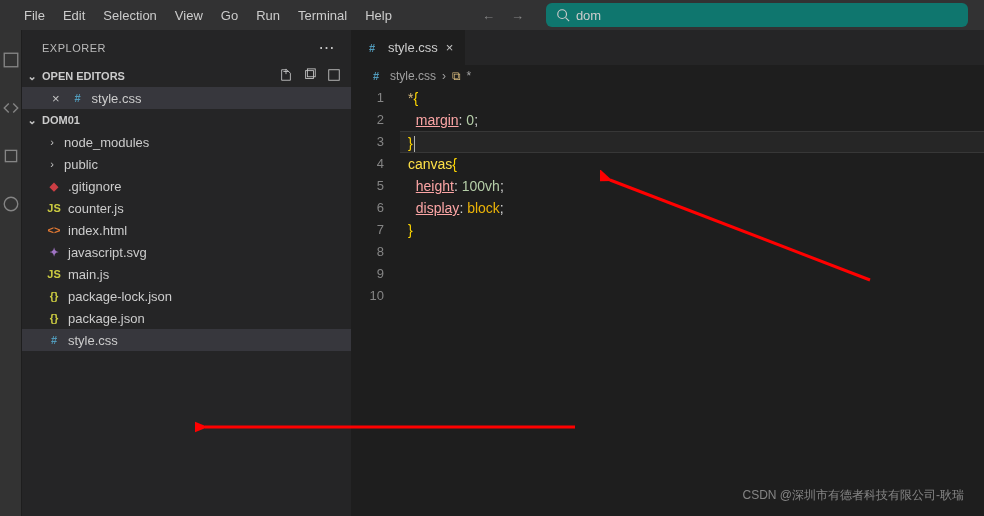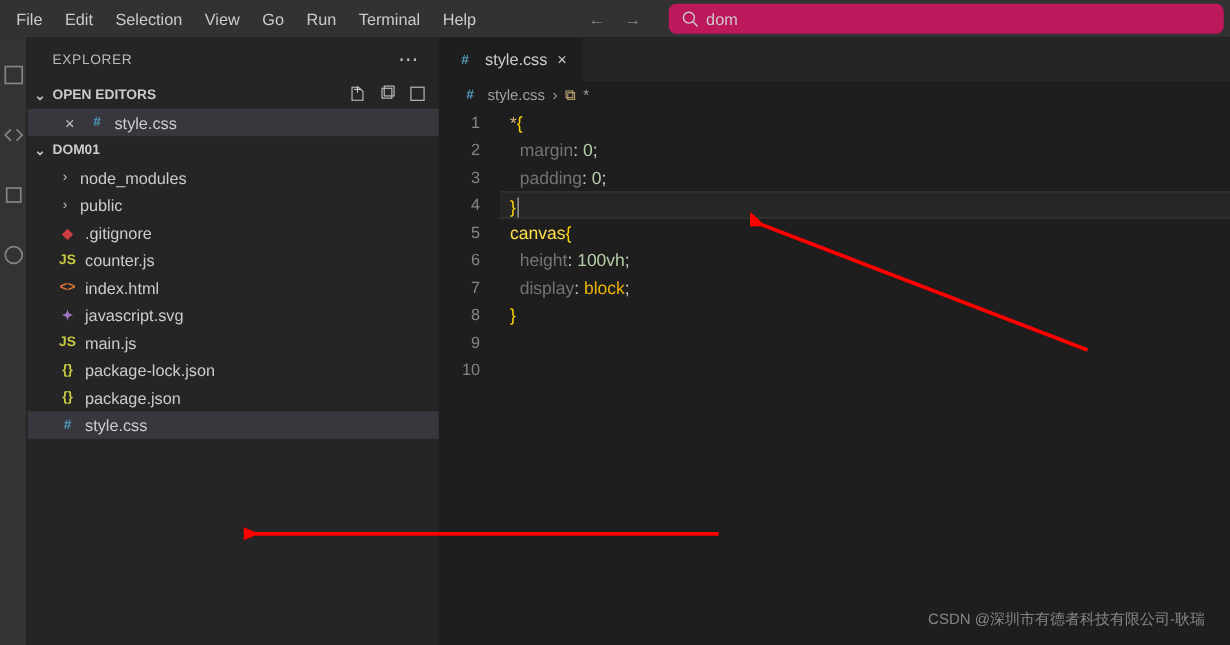--- a/index.html
+++ b/index.html
@@ -1,20 +1,20 @@
 <!DOCTYPE html>
 <html><head>
 <meta charset="utf-8">
 <style>
 * { margin:0; padding:0; box-sizing:border-box; font-family:-apple-system,BlinkMacSystemFont,"Segoe UI",sans-serif; }
 body { width:984px; height:516px; background:#1e1e1e; color:#cccccc; overflow:hidden; position:relative; }
-.menubar { height:30px; display:flex; align-items:center; background:#323233; padding:0 5px; gap:2px; font-size:13px; }
+.menubar { height:30px; display:flex; align-items:center; background:#323233; padding:0 16px; gap:2px; font-size:13px; }
 .menubar-item { padding:4px 8px; cursor:pointer; }
 .nav-arrows { display:flex; margin-left:80px; gap:16px; color:#858585; }
-.searchbox { flex:1; margin-left:20px; background:#be185d; border-radius:6px; height:24px; display:flex; align-items:center; padding:0 10px; color:#cccccc; font-size:13px; }
+.searchbox { flex:1; margin-left:20px; background:#0f766e; border-radius:6px; height:24px; display:flex; align-items:center; padding:0 10px; color:#cccccc; font-size:13px; }
 .searchbox svg { margin-right:6px; }
 .shell { display:flex; height:calc(100% - 30px); }
 .activitybar { width:22px; background:#333333; display:flex; flex-direction:column; align-items:center; padding-top:20px; gap:28px; color:#858585; border-right:1px solid #1e1e1e; }
 .activitybar .icon-spot { width:20px; height:20px; display:flex; align-items:center; justify-content:center; }
 .sidebar { width:330px; background:#252526; display:flex; flex-direction:column; border-right:1px solid #1e1e1e; }
 .sb-header { height:35px; display:flex; align-items:center; justify-content:space-between; padding:0 16px 0 20px; font-size:11px; letter-spacing:0.5px; color:#bbbbbb;gap:32px; }
 .sb-actions { color:#c5c5c5; font-size:16px; }
 .section-head { height:22px; display:flex; align-items:center; padding-left:4px; font-size:11px; font-weight:700; color:#cccccc; gap:4px; }
 .section-head.withicons { justify-content:space-between; padding-right:10px; }
 .head-icons { display:flex; gap:10px; color:#c5c5c5; }
@@ -37,21 +37,21 @@
 .tab .tab-x { color:#c5c5c5; }
 .crumbs { height:22px; display:flex; align-items:center; padding-left:16px; font-size:12px; color:#a0a0a0; gap:6px; }
 .crumbs .sep { color:#a0a0a0; }
 .crumbs .brace { color:#d7ba7d; }
 .code { font-family:Consolas,"Courier New",monospace; font-size:14px; line-height:22px; display:flex; }
 .gutter { width:48px; text-align:right; padding-right:16px; color:#858585; font-size:13px; }
 .gutter div { height:22px; line-height:22px; }
 .lines { flex:1; position:relative; }
 .ln { height:22px; padding-left:8px; white-space:pre; }
 .ln.cur { background:rgba(255,255,255,0.04); border:1px solid rgba(255,255,255,0.08); border-left:none; border-right:none; }
-.t-sel { color:#fde047; } .t-brace { color:#ffd700; } .t-prop { color:#737373; } .t-num { color:#b5cea8; } .t-punc { color:#d4d4d4; } .t-val { color:#eab308; } .t-star { color:#d7ba7d; }
+.t-sel { color:#fde047; } .t-brace { color:#ffd700; } .t-prop { color:#fca5a5;text-decoration:underline; } .t-num { color:#b5cea8; } .t-punc { color:#d4d4d4; } .t-val { color:#eab308; } .t-star { color:#d7ba7d; }
 .cursor { display:inline-block; width:1px; height:16px; background:#aeafad; margin-left:1px; vertical-align:middle; }
 .arrow { position:absolute; pointer-events:none; }
 .watermark { position:absolute; bottom:12px; right:20px; color:rgba(200,200,200,0.6); font-size:12px; }
 </style>
 </head>
 <body>
 
 <div class="menubar">
   <div class="menubar-item">File</div>
   <div class="menubar-item">Edit</div>
@@ -199,21 +199,20 @@
           <div>5</div>
           <div>6</div>
           <div>7</div>
           <div>8</div>
           <div>9</div>
           <div>10</div>
       </div>
       <div class="lines">
         <div class="ln"><span class="t-star">*</span><span class="t-brace">{</span></div>
         <div class="ln">  <span class="t-prop">margin</span><span class="t-punc">:</span><span class="t-num"> 0</span><span class="t-punc">;</span></div>
-        <div class="ln">  <span class="t-prop">padding</span><span class="t-punc">:</span><span class="t-num"> 0</span><span class="t-punc">;</span></div>
         <div class="ln cur"><span class="t-brace">}</span><span class="cursor"></span></div>
         <div class="ln"><span class="t-sel">canvas</span><span class="t-brace">{</span></div>
         <div class="ln">  <span class="t-prop">height</span><span class="t-punc">:</span><span class="t-num"> 100vh</span><span class="t-punc">;</span></div>
         <div class="ln">  <span class="t-prop">display</span><span class="t-punc">:</span><span class="t-val"> block</span><span class="t-punc">;</span></div>
         <div class="ln"><span class="t-brace">}</span></div>
         <div class="ln"></div>
       </div>
     </div>
   </div>
 </div>

